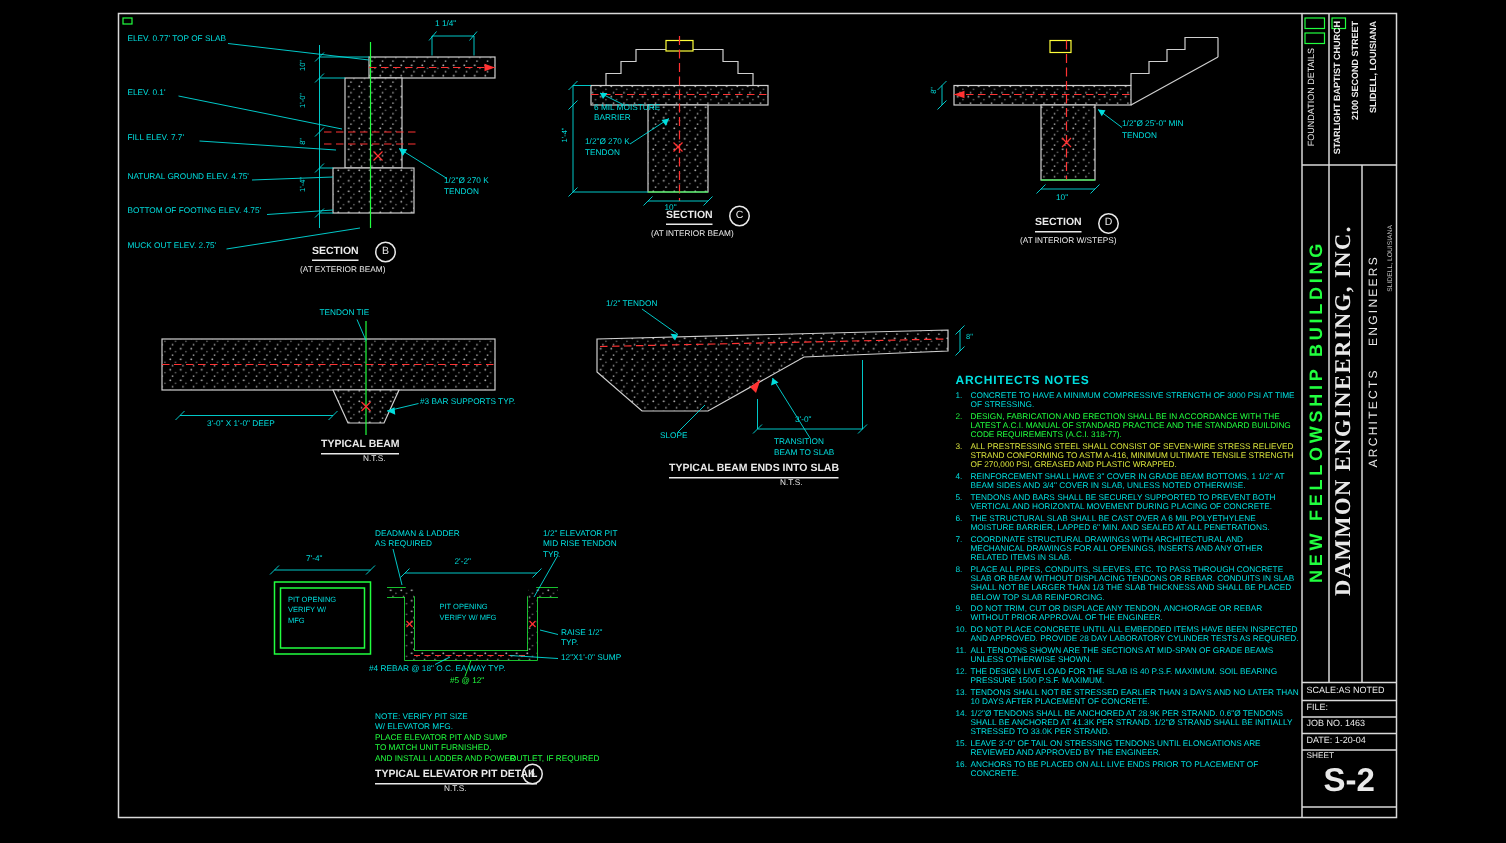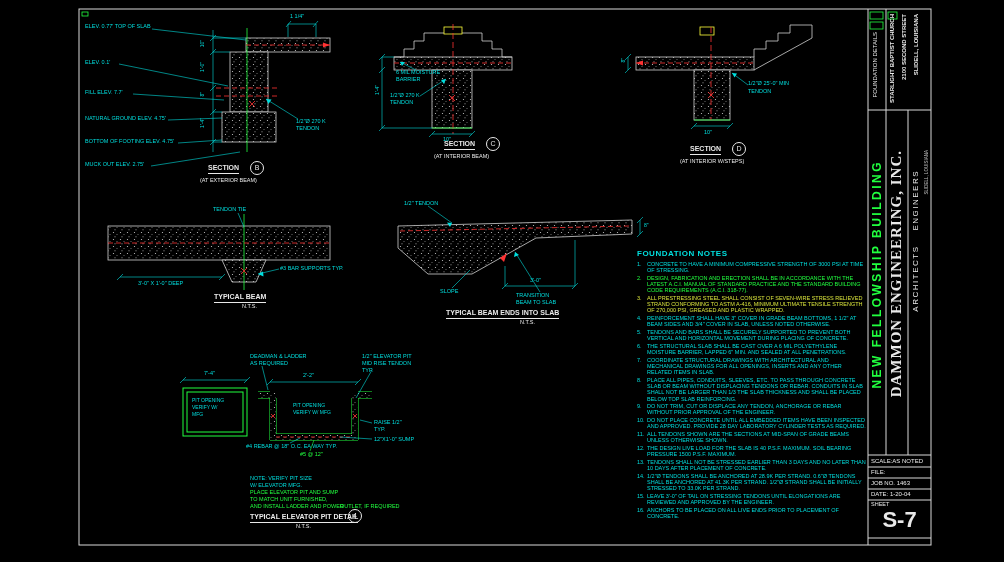--- a/index.html
+++ b/index.html
@@ -317,21 +317,21 @@
 <span class="t f55 cy" style="left:250px;top:483px">W/ ELEVATOR MFG.</span>
 <span class="t f55 gr" style="left:250px;top:490px">PLACE ELEVATOR PIT AND SUMP</span>
 <span class="t f55 gr" style="left:250px;top:497px">TO MATCH UNIT FURNISHED,</span>
 <span class="t f55 gr" style="left:250px;top:504px">AND INSTALL LADDER AND POWER</span>
 <span class="t f55 gr" style="left:340px;top:504px">OUTLET, IF REQUIRED</span>
 <span class="t f7 wh b u" style="left:250px;top:513px">TYPICAL ELEVATOR PIT DETAIL</span>
 <span class="bub" style="left:348px;top:509px">4</span>
 <span class="t f55 wh" style="left:296px;top:524px">N.T.S.</span>
 
 <div id="fnotes">
-  <div class="ttl">FOUNDATION NOTES</div>
+  <div class="ttl">ARCHITECTS NOTES</div>
   <div class="note">
         <span class="nn">1.</span>
         <span>CONCRETE TO HAVE A MINIMUM COMPRESSIVE STRENGTH OF 3000 PSI AT TIME OF STRESSING.</span>
       </div>
   <div class="note g">
         <span class="nn">2.</span>
         <span>DESIGN, FABRICATION AND ERECTION SHALL BE IN ACCORDANCE WITH THE LATEST A.C.I. MANUAL OF STANDARD PRACTICE AND THE STANDARD BUILDING CODE REQUIREMENTS (A.C.I. 318-77).</span>
       </div>
   <div class="note y">
         <span class="nn">3.</span>
@@ -397,15 +397,15 @@
 <span class="vt f6 wh b" style="left:913px;top:14px">SLIDELL, LOUISIANA</span>
 <span class="vt gr b ls2" style="left:870px;top:160px;font-size:12px">NEW FELLOWSHIP BUILDING</span>
 <span class="vt wh b serif ls1" style="left:888px;top:150px;font-size:15px">DAMMON ENGINEERING, INC.</span>
 <span class="vt f8 wh ls15" style="left:911px;top:170px">ARCHITECTS&nbsp;&nbsp;&nbsp;&nbsp;ENGINEERS</span>
 <span class="vt f45 gy" style="left:924px;top:150px">SLIDELL, LOUISIANA</span>
 <span class="t f6 wh" style="left:871px;top:458px">SCALE:AS NOTED</span>
 <span class="t f6 wh" style="left:871px;top:469px">FILE:</span>
 <span class="t f6 wh" style="left:871px;top:480px">JOB NO. 1463</span>
 <span class="t f6 wh" style="left:871px;top:491px">DATE: 1-20-04</span>
 <span class="t f55 wh" style="left:871px;top:502px">SHEET</span>
-<span class="t wh b" style="left:868px;top:508px;width:63px;text-align:center;font-size:22px">S-7</span>
+<span class="t wh b" style="left:868px;top:508px;width:63px;text-align:center;font-size:22px">S-2</span>
 
 </div>
 
 </body></html>

